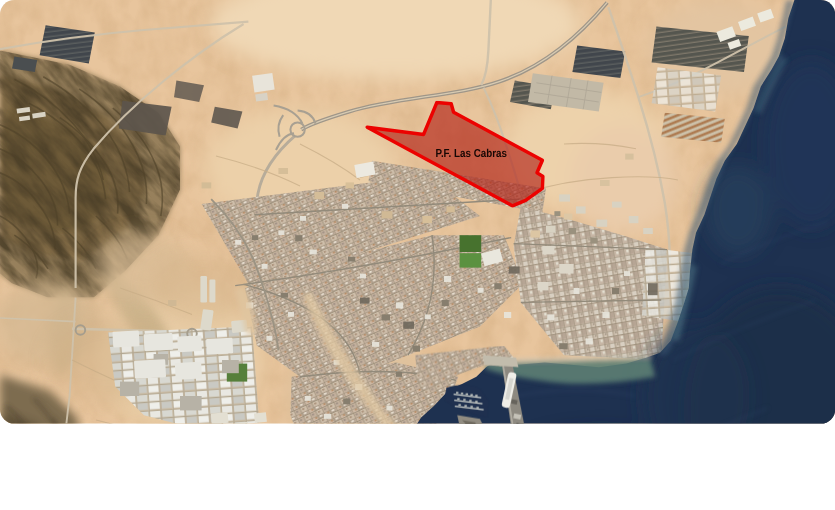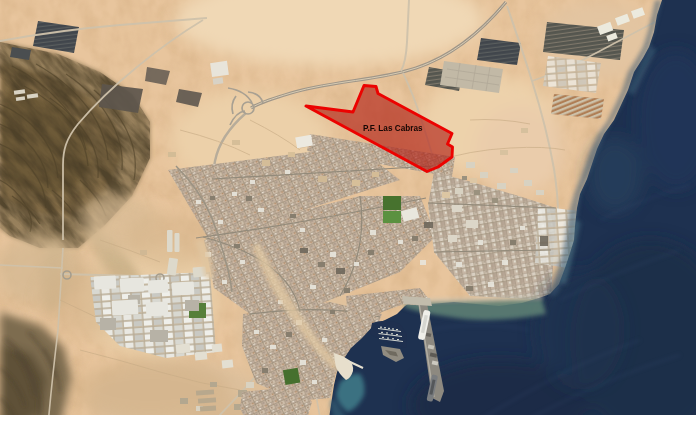--- a/index.html
+++ b/index.html
@@ -1,16 +1,16 @@
 <!DOCTYPE html>
 <html><head>
 <meta charset="utf-8">
 <style>
 html,body{margin:0;padding:0;background:#fff;}
-#map{width:696px;height:415px;position:relative;overflow:hidden;font-family:"Liberation Sans",sans-serif;}
+#map{width:696px;height:353px;position:relative;overflow:hidden;font-family:"Liberation Sans",sans-serif;border-radius:12px;}
 </style>
 </head>
 <body>
 
 <div id="map">
 <svg width="696" height="425" viewBox="0 0 696 425" xmlns="http://www.w3.org/2000/svg">
 <defs>
 <filter id="b2" x="-30%" y="-30%" width="160%" height="160%">
           <feGaussianBlur stdDeviation="2"></feGaussianBlur>
         </filter>

